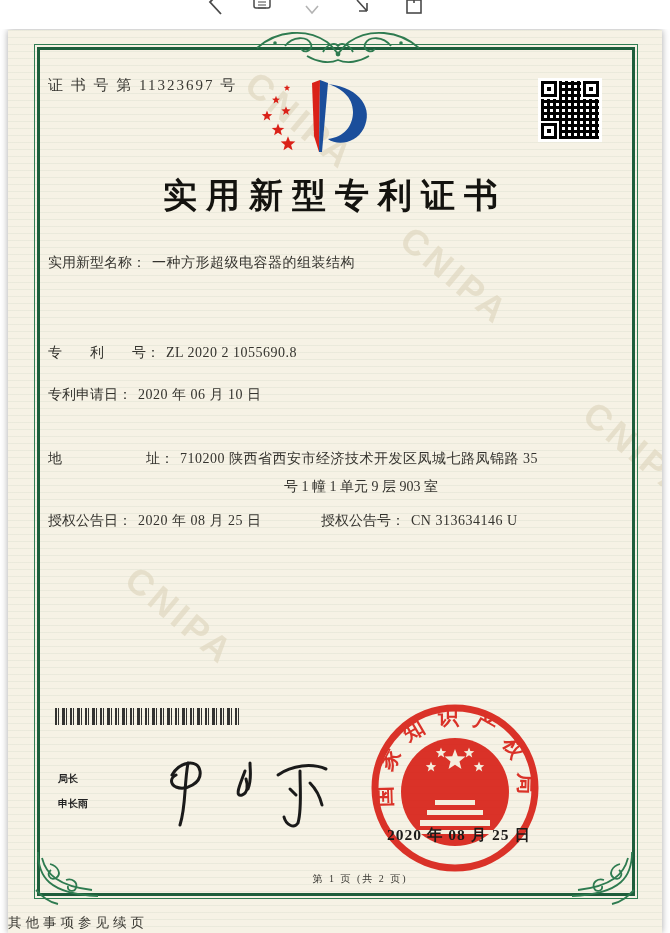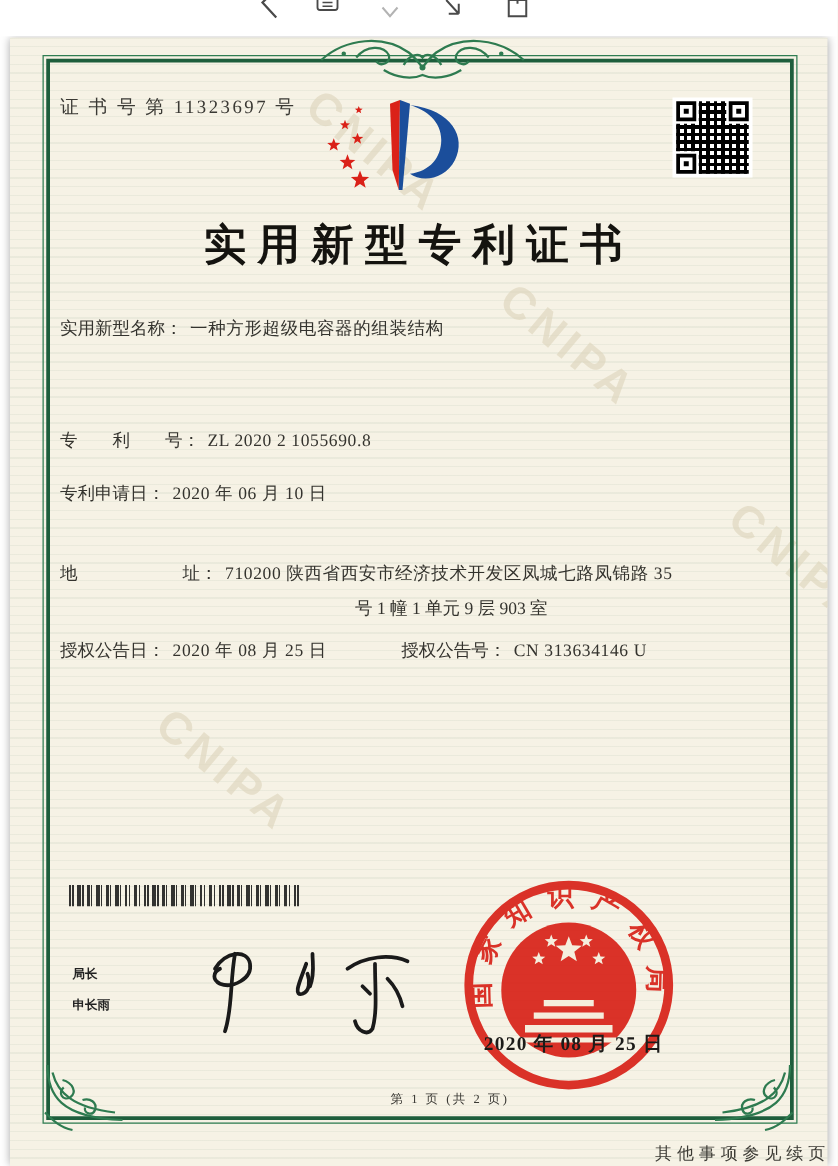--- a/index.html
+++ b/index.html
@@ -44,21 +44,21 @@
       background-image:repeating-linear-gradient(90deg,#181818 0 2px,transparent 2px 3px,#181818 3px 4px,
       transparent 4px 7px,#181818 7px 10px,transparent 10px 11px,#181818 11px 12px,transparent 12px 15px);}
   .signer{position:absolute;left:50px;z-index:5;font-family:"Liberation Sans","DejaVu Sans",sans-serif;
           font-weight:bold;font-size:10px;color:#222;}
   .signature{position:absolute;left:142px;top:715px;z-index:6;}
   .seal{position:absolute;left:359px;top:670px;width:176px;height:176px;z-index:7;opacity:.93;}
   .seal-date{position:absolute;left:372px;top:795px;width:158px;text-align:center;z-index:8;
              font-size:15.5px;letter-spacing:1px;color:#1c1b19;font-weight:bold;}
   .page-footer{position:absolute;left:26px;top:842px;width:602px;text-align:center;font-size:10px;
                letter-spacing:2px;color:#3a3934;z-index:5;margin-left:25px;}
-  .continuation{position:absolute;left:0;top:884px;width:656px;text-align:right;font-size:13.5px;
+  .continuation{position:absolute;left:0;top:884px;width:656px;text-align:left;font-size:13.5px;
                 letter-spacing:4px;color:#3b3a34;z-index:5;}
 </style>
 </head>
 <body>
 
 <div class="screen">
 
   <div class="toolbar">
     <span class="tool-ic" style="left:206px">
       <svg width="18" height="27" viewBox="0 0 18 27">

